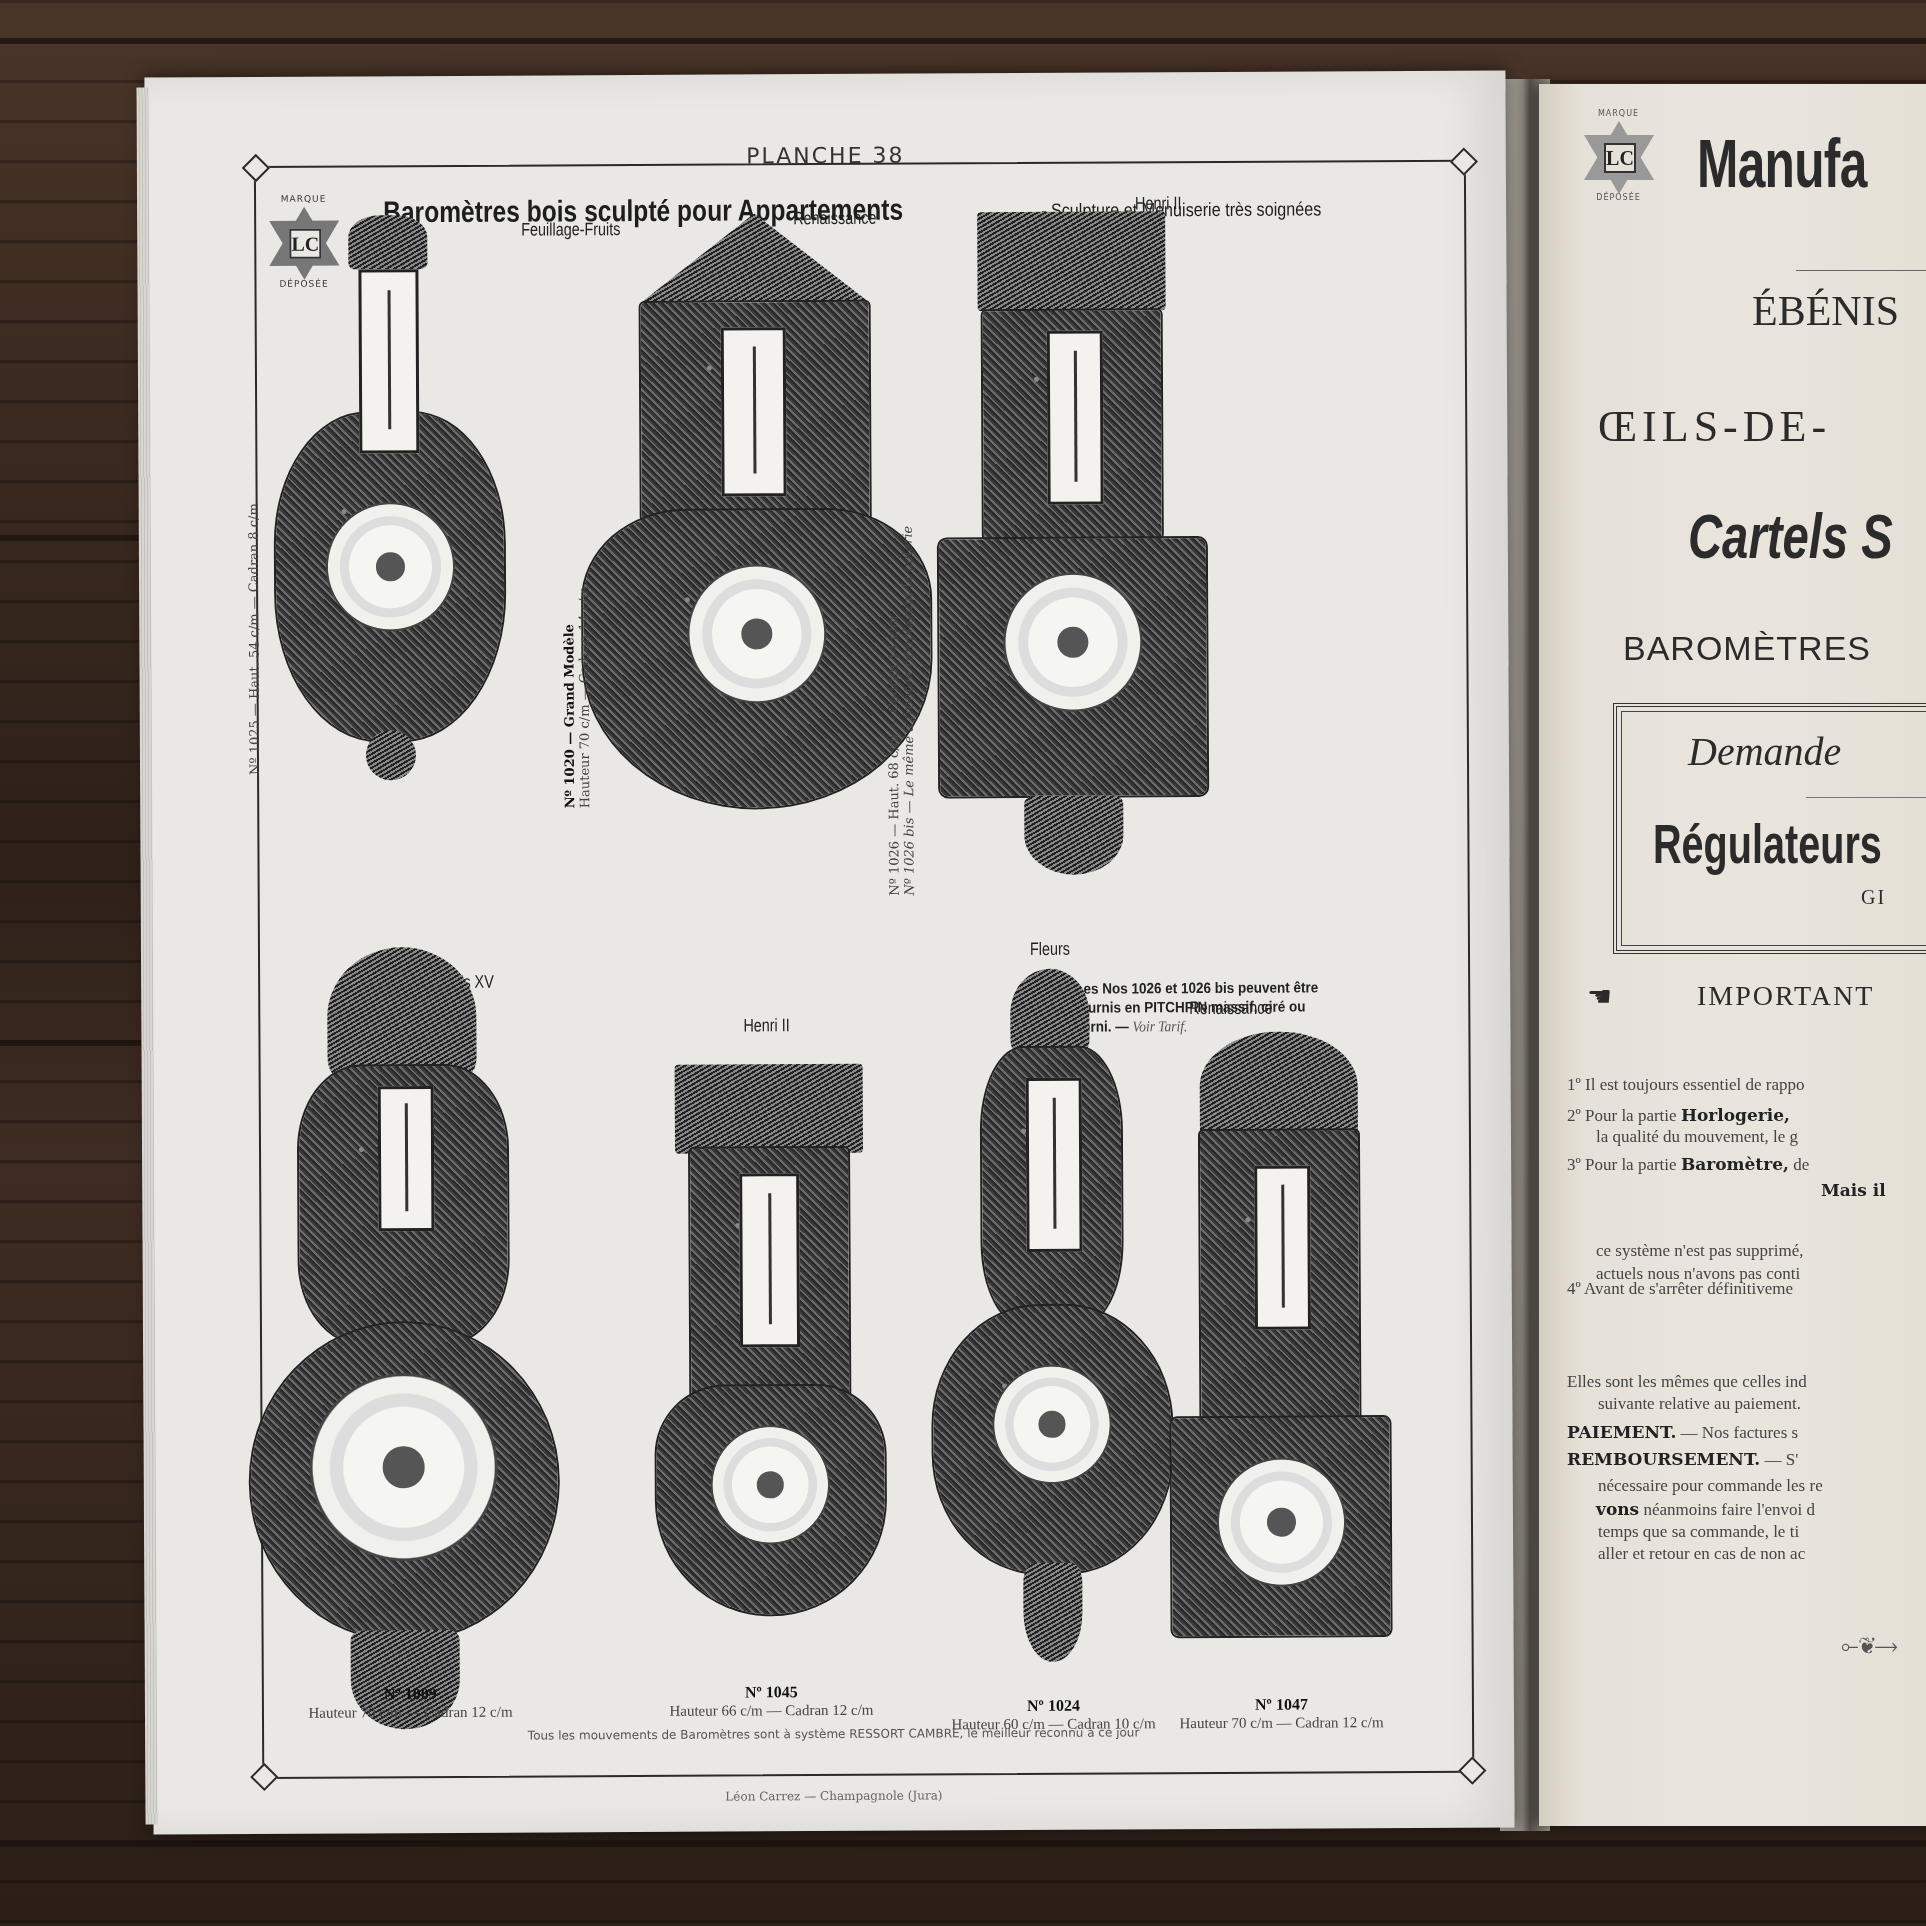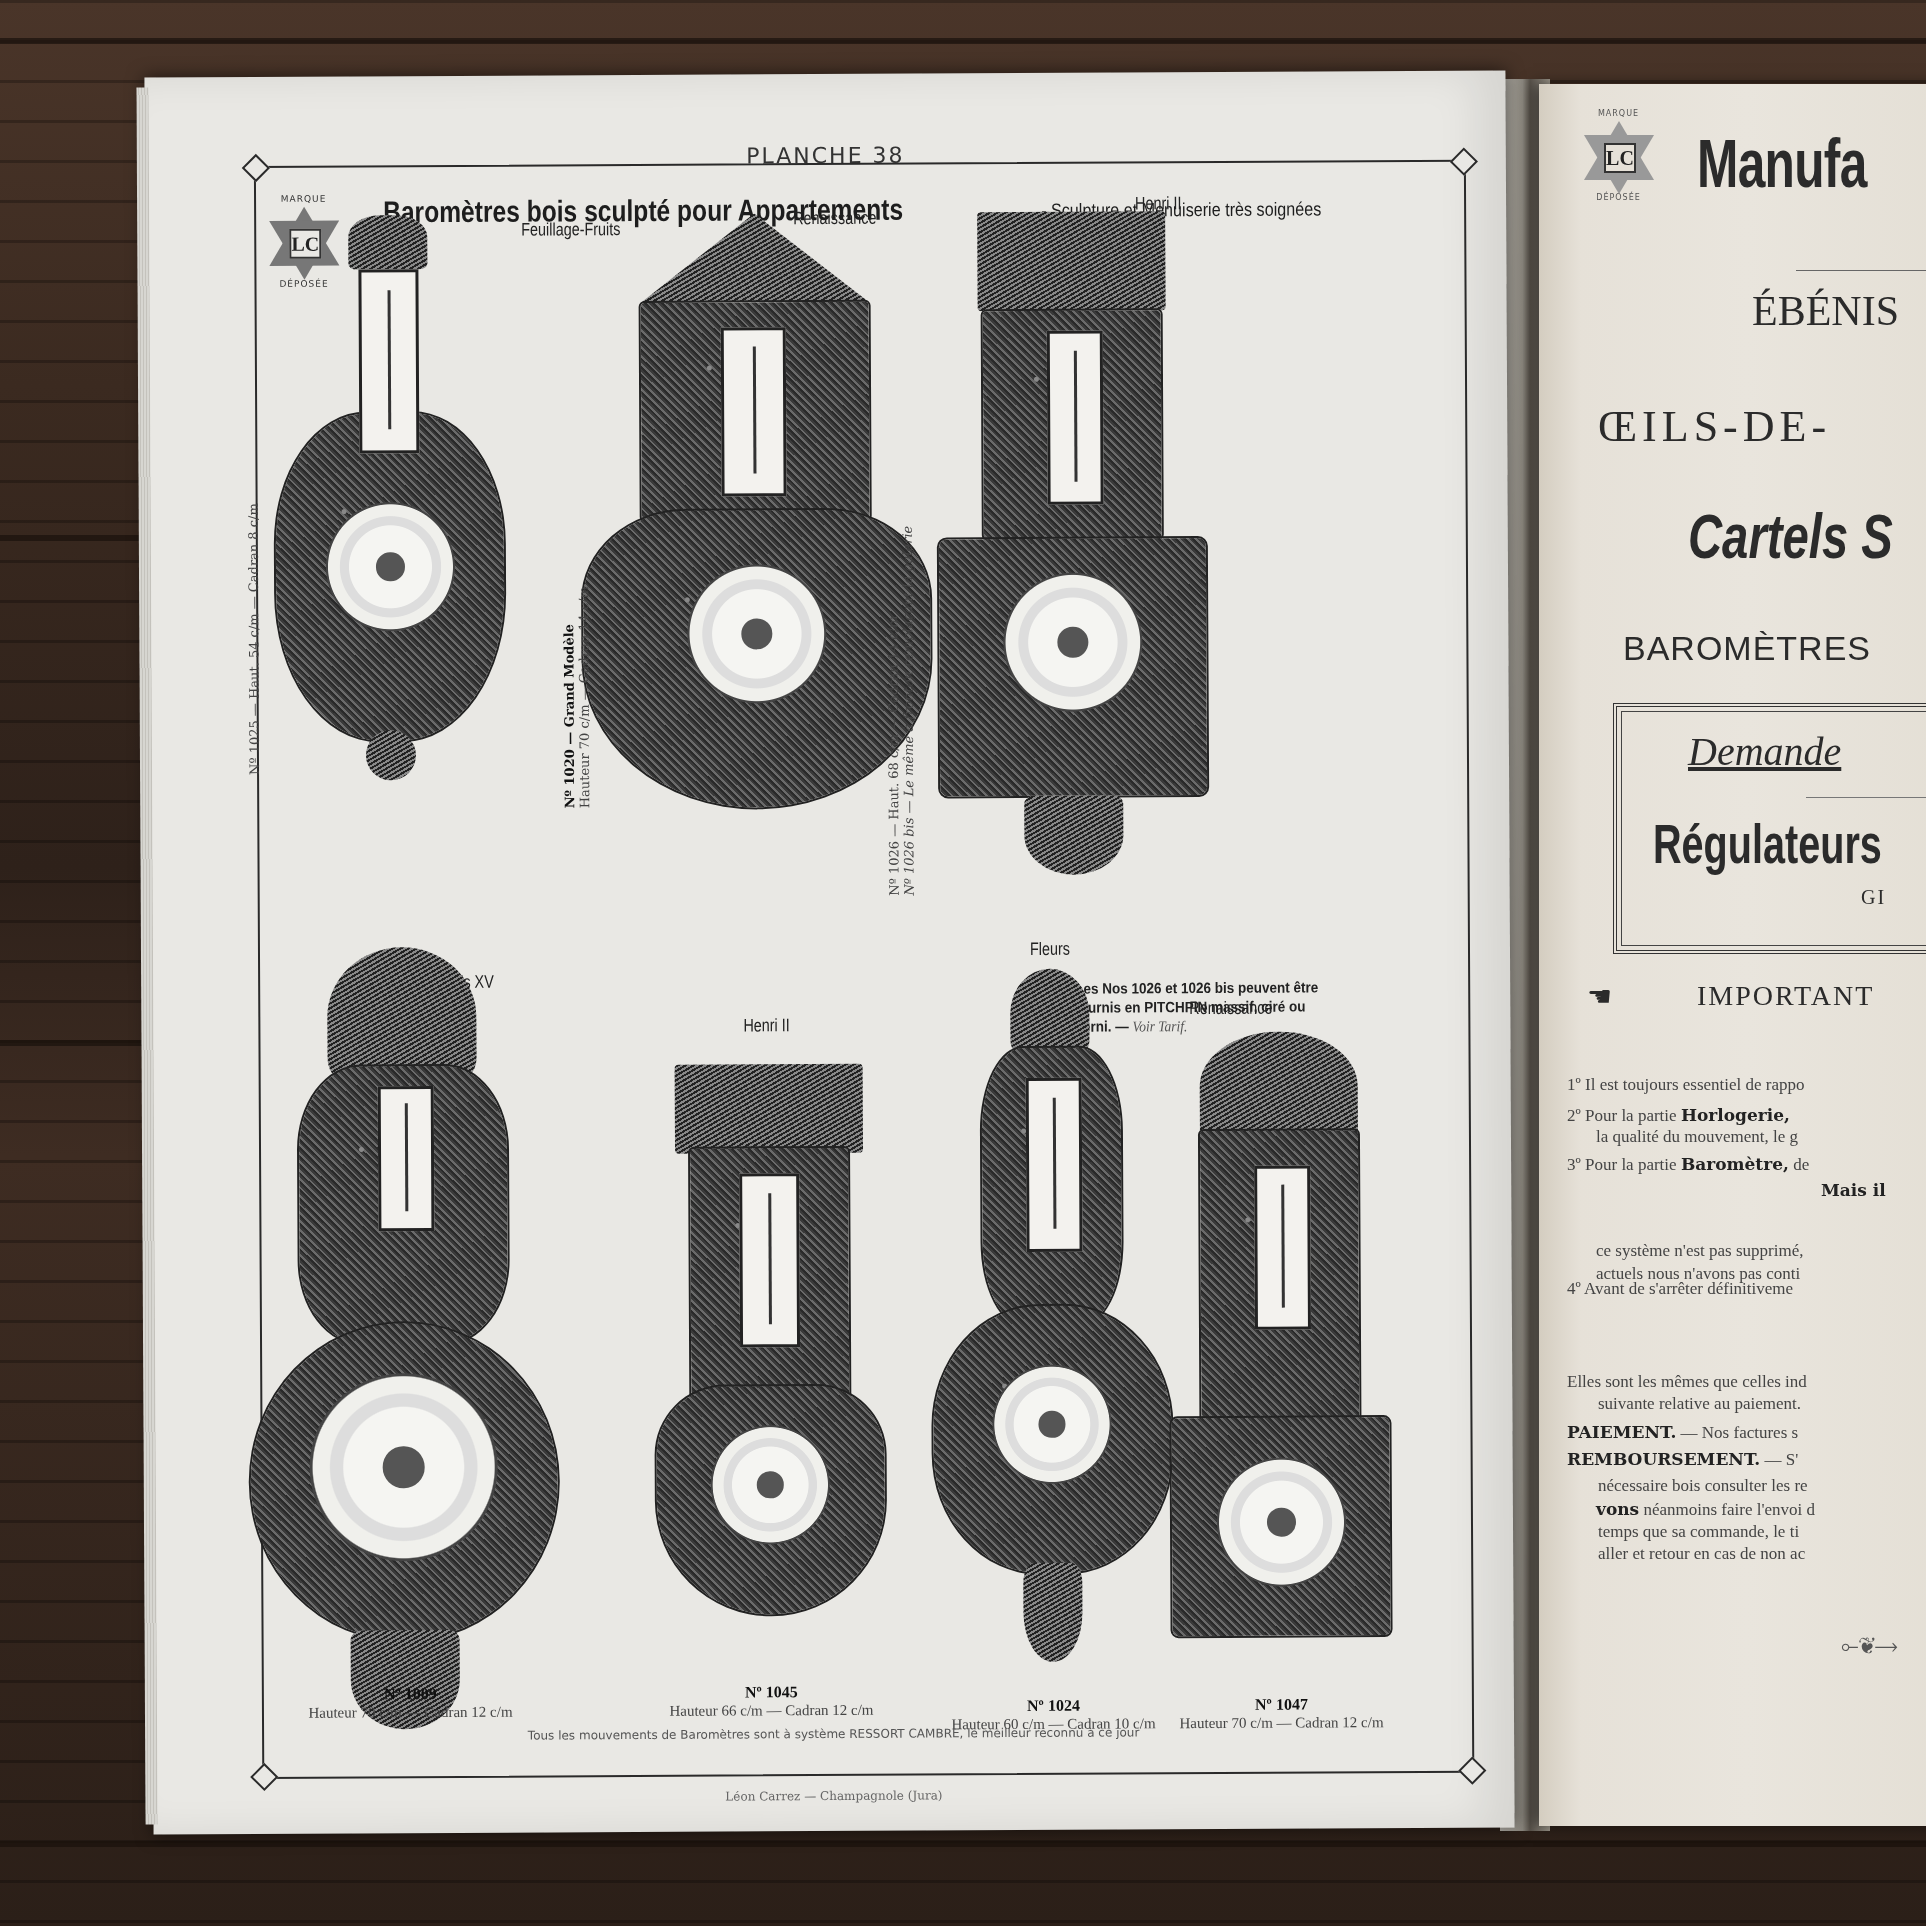--- a/index.html
+++ b/index.html
@@ -82,21 +82,21 @@
   .rp-mark .star .inner { background:#e6e1d8; }
   .r-line { position:absolute; white-space:nowrap; }
   .manuf { left: 158px; top: 40px; font-family:"Liberation Sans",sans-serif; font-weight:bold; font-size: 69px; transform: scaleX(.72); transform-origin:left; letter-spacing:-1px; }
   .hr1 { position:absolute; left: 257px; top: 186px; width: 198px; border-top:1px solid #666; }
   .ebenis { left: 213px; top: 203px; font-family:"Liberation Serif",serif; font-size: 42px; }
   .oeils { left: 59px; top: 317px; font-family:"Liberation Serif",serif; font-size: 44px; letter-spacing: 5px; }
   .cartels { left: 149px; top: 416px; font-family:"Liberation Sans",sans-serif; font-style:italic; font-weight:bold; font-size: 63px; transform: scaleX(.75); transform-origin:left; }
   .barom { left: 84px; top: 545px; font-family:"Liberation Sans",sans-serif; font-size: 34px; letter-spacing: 1px; }
   .box { position:absolute; left: 74px; top: 619px; width: 376px; height: 243px; border: 4px double #333; }
   .box .inner-line { position:absolute; left: 4px; top: 4px; right:4px; bottom:4px; border:1px solid #444; }
-  .demande { left: 149px; top: 644px; font-family:"Liberation Serif",serif; font-style:italic; font-size: 40px; text-decoration: underline; }
+  .demande { left: 149px; top: 644px; font-family:"Liberation Serif",serif; font-style:italic; font-size: 40px; }
   .hr2 { position:absolute; left: 267px; top: 713px; width: 198px; border-top:1px solid #777; }
   .regul { left: 114px; top: 728px; font-family:"Liberation Sans",sans-serif; font-weight:bold; font-size: 55px; transform: scaleX(.72); transform-origin:left; }
   .gi { left: 322px; top: 802px; font-family:"Liberation Serif",serif; font-size: 20px; letter-spacing:2px; }
   .hand { position:absolute; left: 48px; top: 896px; font-size: 28px; }
   .important { left: 158px; top: 896px; font-family:"Liberation Serif",serif; font-size: 28px; letter-spacing: 2px; }
   .para { position:absolute; left: 28px; font-family:"Liberation Serif",serif; font-size: 17px; line-height: 22px; color:#444; white-space:nowrap; }
   .para b { font-family:"DejaVu Serif",serif; color:#222; }
   .ornament { position:absolute; left: 302px; top: 1549px; font-size: 22px; color:#555; }
   .gothic { position:absolute; left: 28px; top: 1594px; font-family:"Liberation Serif",serif; font-style:italic; font-weight:bold; font-size: 19px; line-height: 24px; color:#333; white-space:nowrap; }
 </style>
@@ -281,21 +281,21 @@
   <div class="para" style="top:1179px;left:57px">actuels nous n'avons pas conti</div>
 
   <div class="para" style="top:1287px">Elles sont les mêmes que celles ind</div>
   <div class="para" style="top:1309px;left:59px">suivante relative au paiement.</div>
   <div class="para" style="top:1337px">
     <b>PAIEMENT.</b><span> — Nos factures s</span>
   </div>
   <div class="para" style="top:1364px">
     <b>REMBOURSEMENT.</b><span> — S'</span>
   </div>
-  <div class="para" style="top:1391px;left:59px">nécessaire bois consulter les re</div>
+  <div class="para" style="top:1391px;left:59px">nécessaire pour commande les re</div>
   <div class="para" style="top:1414px;left:57px">
     <b>vons</b> <span>néanmoins faire l'envoi d</span>
   </div>
   <div class="para" style="top:1437px;left:59px">temps que sa commande, le ti</div>
   <div class="para" style="top:1459px;left:59px">aller et retour en cas de non ac</div>
 
   <div class="ornament">⟜❦⟶</div>
 
 </div>
 

